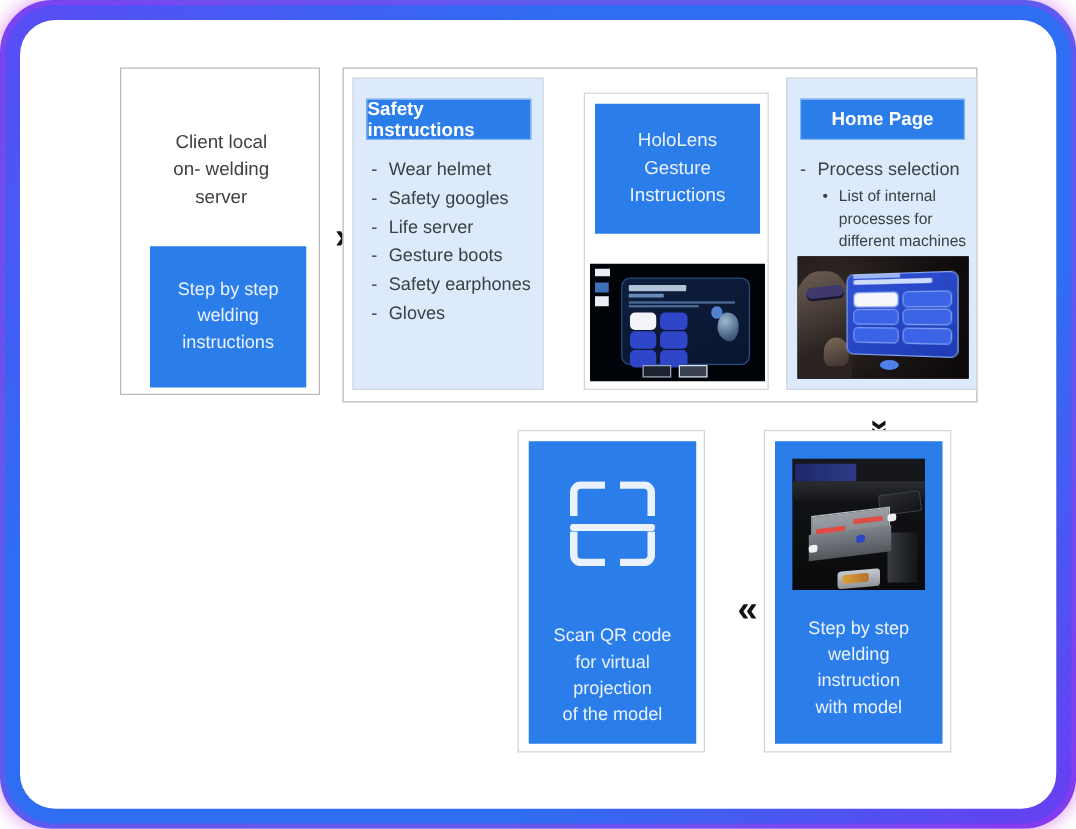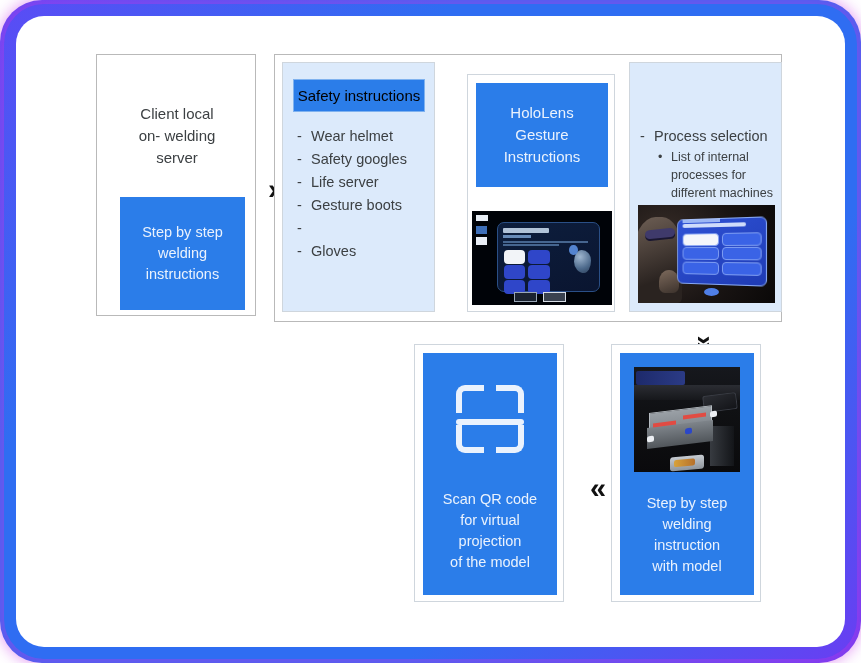--- a/index.html
+++ b/index.html
@@ -53,24 +53,24 @@
   }
   .panel.lightblue{background:#dceafb;}
 
   .solid-blue{
     background:#2b7de9;
     color:#eaf2fd;
   }
 
   .hdr-blue{
     background:#2b7de9;
-    color:#000000;
+    color:#ffffff;
     border:1px solid #7fb2ef;
     font-size:15px;
-    font-weight:normal;
+    font-weight:bold;
     display:flex;align-items:center;justify-content:center;
     box-sizing:border-box;
   }
 
   .ctr-text{
     display:flex;flex-direction:column;
     align-items:center;justify-content:center;
     text-align:center;
     line-height:1.45;
   }
@@ -239,20 +239,21 @@
         <div class="row">
           <span class="mk">-</span>
           <span>Life server</span>
         </div>
         <div class="row">
           <span class="mk">-</span>
           <span>Gesture boots</span>
         </div>
         <div class="row">
           <span class="mk">-</span>
+          <span>Safety earphones</span>
         </div>
         <div class="row">
           <span class="mk">-</span>
           <span>Gloves</span>
         </div>
       </div>
     </div>
 
     <div class="box panel" style="left:451px;top:58px;width:148px;height:238px;">
       <div class="box solid-blue ctr-text" style="left:8px;top:8px;width:132px;height:104px;font-size:15px;">
@@ -277,20 +278,21 @@
           <div class="tile" style="left:6%;top:84%;"></div>
           <div class="tile" style="left:30%;top:84%;"></div>
           <div class="hand"></div>
         </div>
         <div class="btm" style="left:30%;"></div>
         <div class="btm sel" style="left:51%;"></div>
       </div>
     </div>
 
     <div class="box panel lightblue" style="left:613px;top:46px;width:153px;height:250px;">
+      <div class="hdr-blue" style="position:absolute;left:10px;top:16px;width:132px;height:33px;">Home Page</div>
 
       <div class="dash-list" style="left:10px;top:62px;width:142px;">
         <div class="row" style="font-size:14.5px;">
           <span class="mk">-</span>
           <span>Process selection</span>
         </div>
         <div class="sub-list">
           <div class="row">
             <span class="mk">•</span>
             <span>List of internal</span>
@@ -321,21 +323,21 @@
           <div class="card" style="left:5%;top:66%;"></div>
           <div class="card" style="left:52%;top:66%;"></div>
         </div>
         <div class="stand"></div>
       </div>
     </div>
 
     <div class="chev" style="left:673px;top:312px;width:32px;height:30px;font-size:27px;transform:rotate(90deg);">»</div>
 
     <div class="box panel" style="left:398px;top:328px;width:150px;height:258px;">
-      <div class="box solid-blue ctr-text" style="left:8px;top:8px;width:134px;height:242px;font-size:14.5px;justify-content:flex-end;padding-bottom:22px;">
+      <div class="box solid-blue ctr-text" style="left:8px;top:8px;width:134px;height:242px;font-size:14.5px;justify-content:flex-end;padding-bottom:12px;">
         <div class="qr" style="left:33px;top:32px;width:68px;height:68px;">
           <i class="tl" style="width:22px;height:22px;"></i>
           <i class="tr" style="width:22px;height:22px;"></i>
           <i class="bl" style="width:22px;height:22px;"></i>
           <i class="br" style="width:22px;height:22px;"></i>
           <i class="scan"></i>
         </div>
         <div>Scan QR code</div>
         <div>for virtual</div>
         <div>projection</div>

